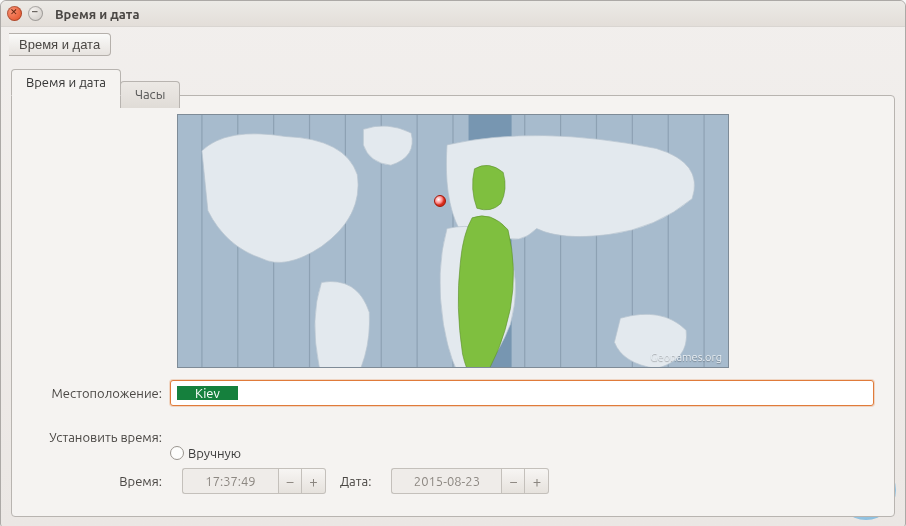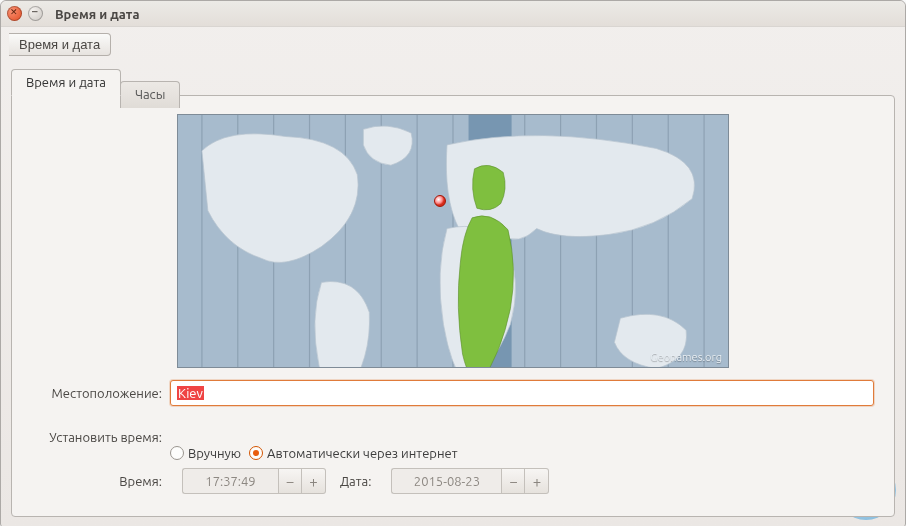--- a/index.html
+++ b/index.html
@@ -155,23 +155,23 @@
     height: 26px;
     border: 1px solid #e07b3a;
     border-radius: 3px;
     padding: 0 6px;
     background: #fff;
     box-shadow: 0 0 0 1px rgba(224,123,58,.25);
     font-size: 13px;
     display: flex; align-items: center;
   }
   .text-input .sel {
-    background: #ef4444;
+    background: #15803d;
     color: #fff;
-    padding: 0 1px;
+    padding: 0 18px;
   }
   
   .radio {
     display: flex; align-items: center; gap: 4px;
     cursor: pointer;
     margin-top: 32px;
   }
   .radio-dot {
     width: 14px; height: 14px;
     border: 1px solid #9a958f;
@@ -313,24 +313,20 @@
           <span class="sel">Kiev</span>
         </div>
       </div>
 
       <div class="row">
         <div class="row-label lbl-set">Установить время:</div>
         <label class="radio">
           <span class="radio-dot"></span>
           <span>Вручную</span>
         </label>
-        <label class="radio checked">
-          <span class="radio-dot"></span>
-          <span>Автоматически через интернет</span>
-        </label>
       </div>
 
       <div class="row">
         <div class="row-label lbl-time">Время:</div>
         <div class="spin">
           <div class="spin-display">17:37:49</div>
           <div class="spin-btn">−</div>
           <div class="spin-btn">+</div>
         </div>
         <div class="row-label lbl-date">Дата:</div>

